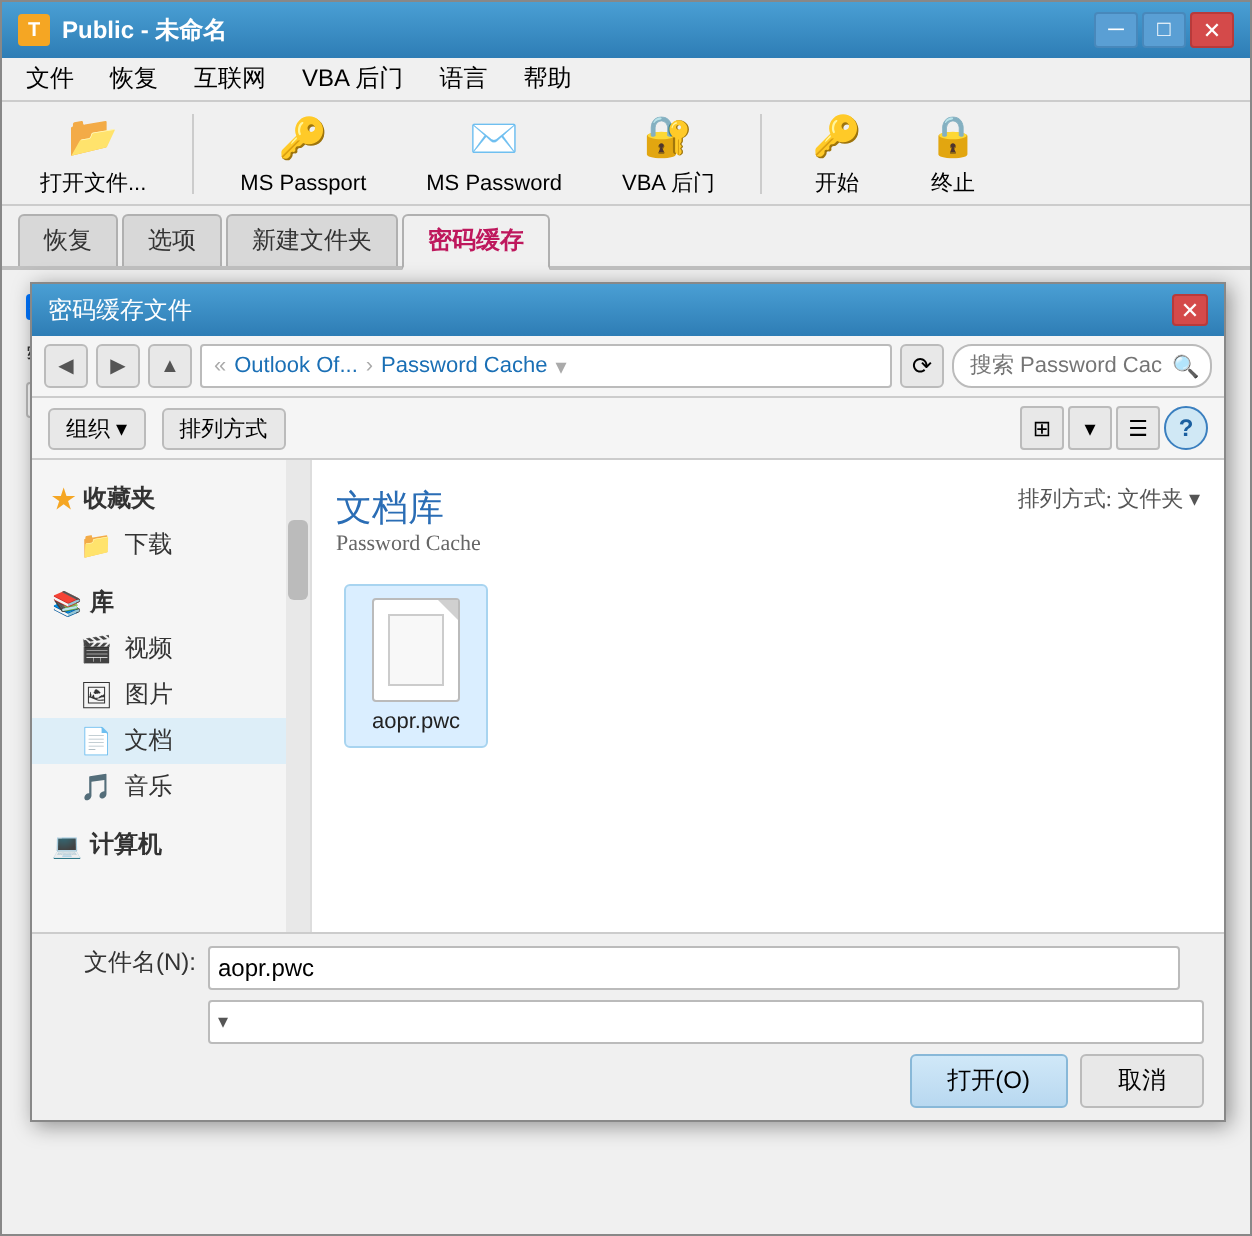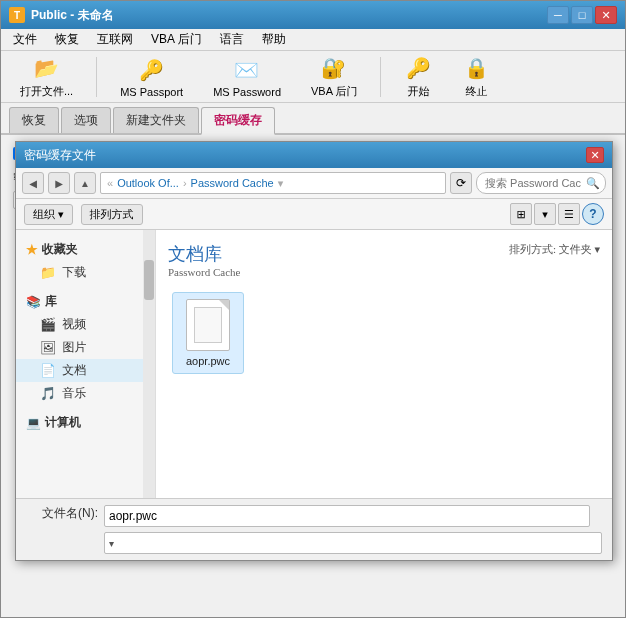--- a/index.html
+++ b/index.html
@@ -713,16 +713,20 @@
         <span class="field-label">文件名(N):</span>
         <input class="filename-input" type="text" value="aopr.pwc" style="">
         <div style="width:6px;"></div>
       </div>
       <div class="filetype-row">
         <span class="field-label"></span>
         <div class="dropdown">
           <span class="dropdown-arrow">▾</span>
         </div>
       </div>
+      <div class="dialog-actions">
+        <button class="action-btn primary">打开(O)</button>
+        <button class="action-btn">取消</button>
+      </div>
     </div>
 
   </div>
 </div>
 
 </body></html>

